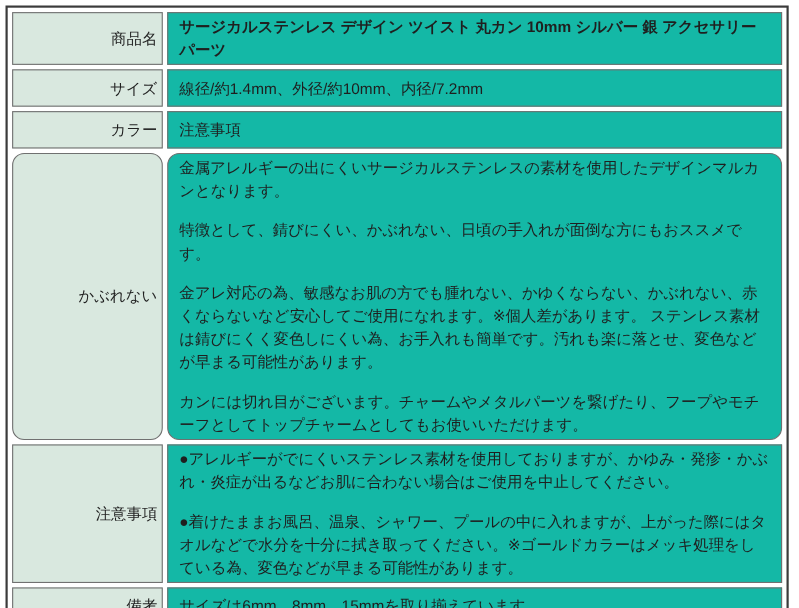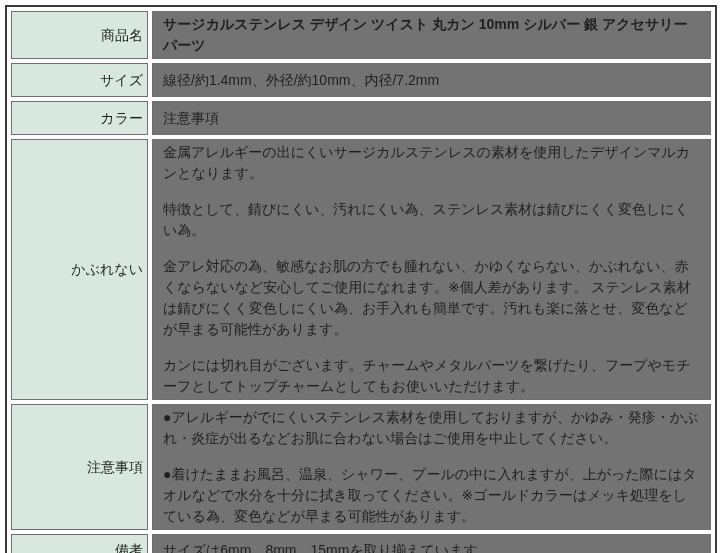--- a/index.html
+++ b/index.html
@@ -41,27 +41,27 @@
     overflow: hidden;
   }
   table.spec th {
     width: 137px;
     background: var(--label-bg);
     font-weight: normal;
     text-align: right;
     padding: 2px 4px;
   }
   table.spec td {
-    background: #737373;
+    background: #14b8a6;
     text-align: left;
     padding: 2px 10px;
   }
   tr.r-small th, tr.r-small td { height: 34px; }
   tr.r-remark th, tr.r-remark td { height: 33px; }
-  tr.r-desc  th, tr.r-desc td  { height: 240px; }
+  tr.r-desc  th, tr.r-desc td  { height: 240px; border-radius: 11px; }
   tr.r-note  th, tr.r-note td  { height: 125px; }
   td.v-top { vertical-align: top; padding-top: 9px; padding-bottom: 9px; }
   td.bold { font-weight: bold; }
   .para { margin: 0; }
   .para + .para { margin-top: 15px; }
 </style>
 </head>
 <body>
 
 <div class="page">
@@ -76,21 +76,21 @@
       <td>線径/約1.4mm、外径/約10mm、内径/7.2mm</td>
     </tr>
     <tr class="r-small">
       <th>カラー</th>
       <td>注意事項</td>
     </tr>
     <tr class="r-desc">
       <th>かぶれない</th>
       <td class="v-top">
         <p class="para">金属アレルギーの出にくいサージカルステンレスの素材を使用したデザインマルカンとなります。</p>
-        <p class="para">特徴として、錆びにくい、汚れにくい為、ステンレス素材は錆びにくく変色しにくい為。</p>
+        <p class="para">特徴として、錆びにくい、かぶれない、日頃の手入れが面倒な方にもおススメです。</p>
         <p class="para">金アレ対応の為、敏感なお肌の方でも腫れない、かゆくならない、かぶれない、赤くならないなど安心してご使用になれます。※個人差があります。 ステンレス素材は錆びにくく変色しにくい為、お手入れも簡単です。汚れも楽に落とせ、変色などが早まる可能性があります。</p>
         <p class="para">カンには切れ目がございます。チャームやメタルパーツを繋げたり、フープやモチーフとしてトップチャームとしてもお使いいただけます。</p>
       </td>
     </tr>
     <tr class="r-note">
       <th>注意事項</th>
       <td class="v-top">
         <p class="para">●アレルギーがでにくいステンレス素材を使用しておりますが、かゆみ・発疹・かぶれ・炎症が出るなどお肌に合わない場合はご使用を中止してください。</p>
         <p class="para">●着けたままお風呂、温泉、シャワー、プールの中に入れますが、上がった際にはタオルなどで水分を十分に拭き取ってください。※ゴールドカラーはメッキ処理をしている為、変色などが早まる可能性があります。</p>
       </td>

